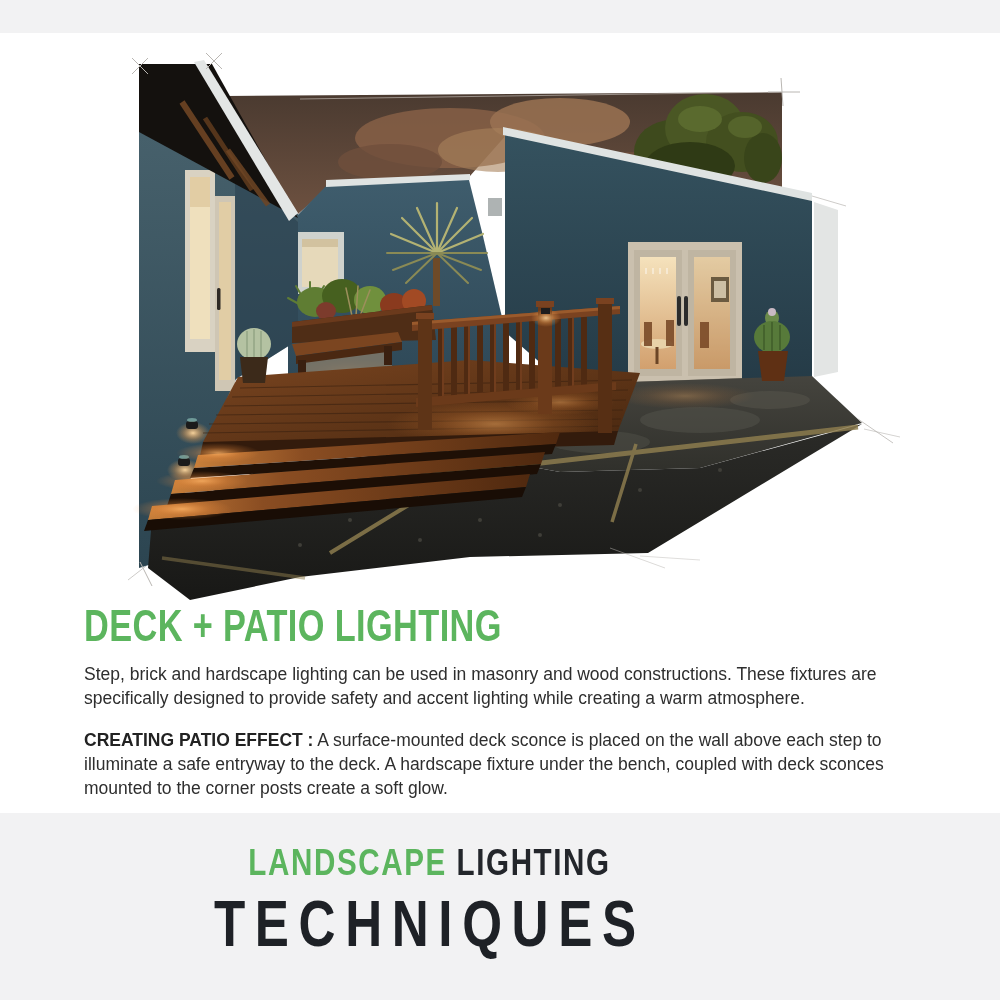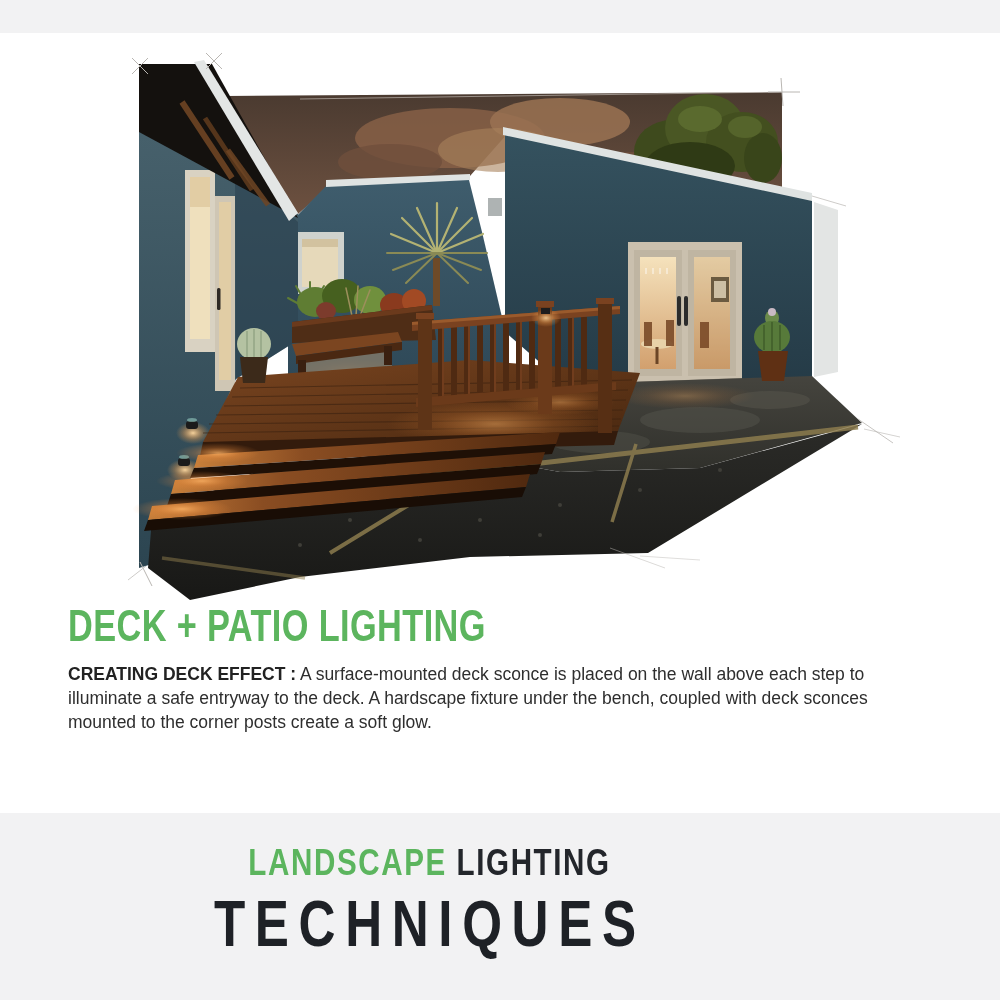--- a/index.html
+++ b/index.html
@@ -6,21 +6,21 @@
   body{
     width:1000px;height:1000px;position:relative;overflow:hidden;
     background:#ffffff;font-family:"Liberation Sans",sans-serif;
   }
   .band{position:absolute;left:0;width:1000px;background:#f2f2f3;}
   #band-top{top:0;height:33px;}
   #band-bottom{top:813px;height:187px;}
   #hero{position:absolute;left:0;top:0;width:1000px;height:1000px;}
   #hero svg{display:block;width:1000px;height:1000px;}
   
-  #copy{position:absolute;left:68px;top:604px;width:856px;}
+  #copy{position:absolute;left:84px;top:604px;width:856px;}
   #headline{
     color:#5cb55e;font-size:44px;font-weight:700;letter-spacing:.5px;
     transform:scaleX(.78);transform-origin:left center;white-space:nowrap;line-height:1;
   }
   .para{color:#2e2e2e;font-size:17.5px;line-height:1.38;margin-top:14px;}
   .para b{font-weight:700;color:#222;}
   
   #brand{position:absolute;left:0;top:813px;width:860px;height:187px;
     display:flex;flex-direction:column;align-items:center;padding-top:30px;box-sizing:border-box;}
   #brand-line1{display:flex;gap:12px;font-size:37px;font-weight:700;letter-spacing:2px;
@@ -355,21 +355,22 @@
     <line x1="140" y1="562" x2="152" y2="586"></line>
         <line x1="146" y1="566" x2="128" y2="580" opacity=".7"></line>
     <line x1="610" y1="548" x2="665" y2="568" opacity=".5"></line>
     <line x1="640" y1="556" x2="700" y2="560" opacity=".45"></line>
   </g>
 </svg>
 </div>
 
 <div id="copy">
   <div id="headline">DECK + PATIO LIGHTING</div>
-  <p class="para"><b>CREATING DECK EFFECT :</b> <span>A surface-mounted deck sconce is placed on the wall above each step to illuminate a safe entryway to the deck. A hardscape fixture under the bench, coupled with deck sconces mounted to the corner posts create a soft glow.</span></p>
+  <p class="para">Step, brick and hardscape lighting can be used in masonry and wood constructions. These fixtures are specifically designed to provide safety and accent lighting while creating a warm atmosphere.</p>
+  <p class="para"><b>CREATING PATIO EFFECT :</b> <span>A surface-mounted deck sconce is placed on the wall above each step to illuminate a safe entryway to the deck. A hardscape fixture under the bench, coupled with deck sconces mounted to the corner posts create a soft glow.</span></p>
 </div>
 
 <div id="brand">
   <div id="brand-line1">
     <span class="green">LANDSCAPE</span>
     <span class="dark">LIGHTING</span>
   </div>
   <div id="brand-line2">TECHNIQUES</div>
 </div>
 

